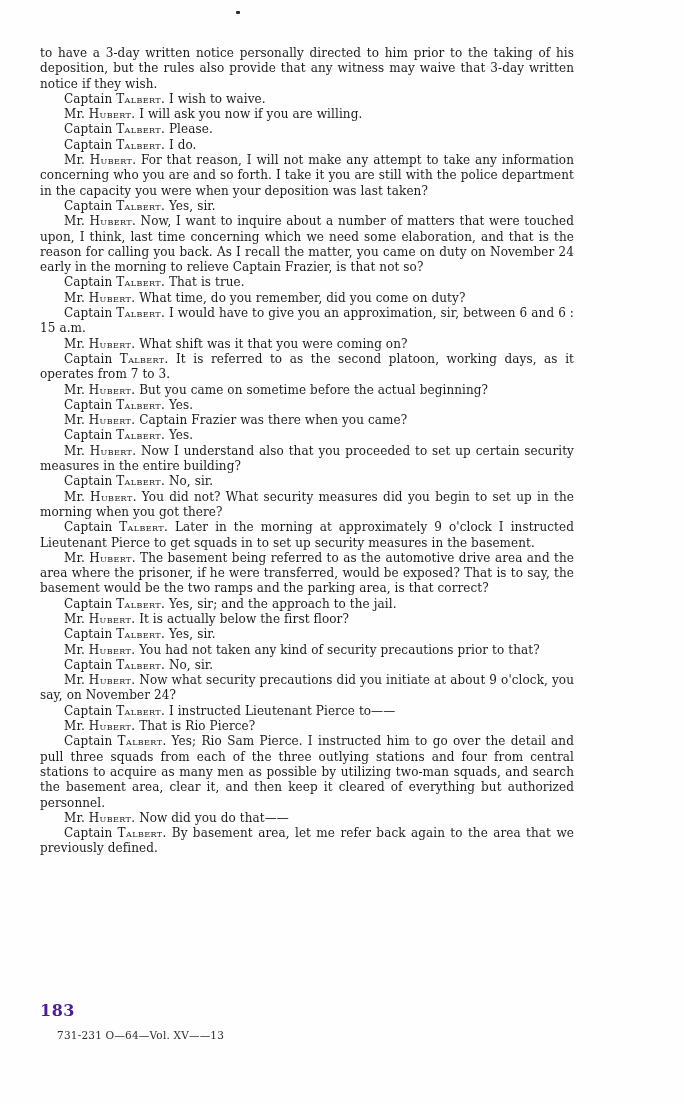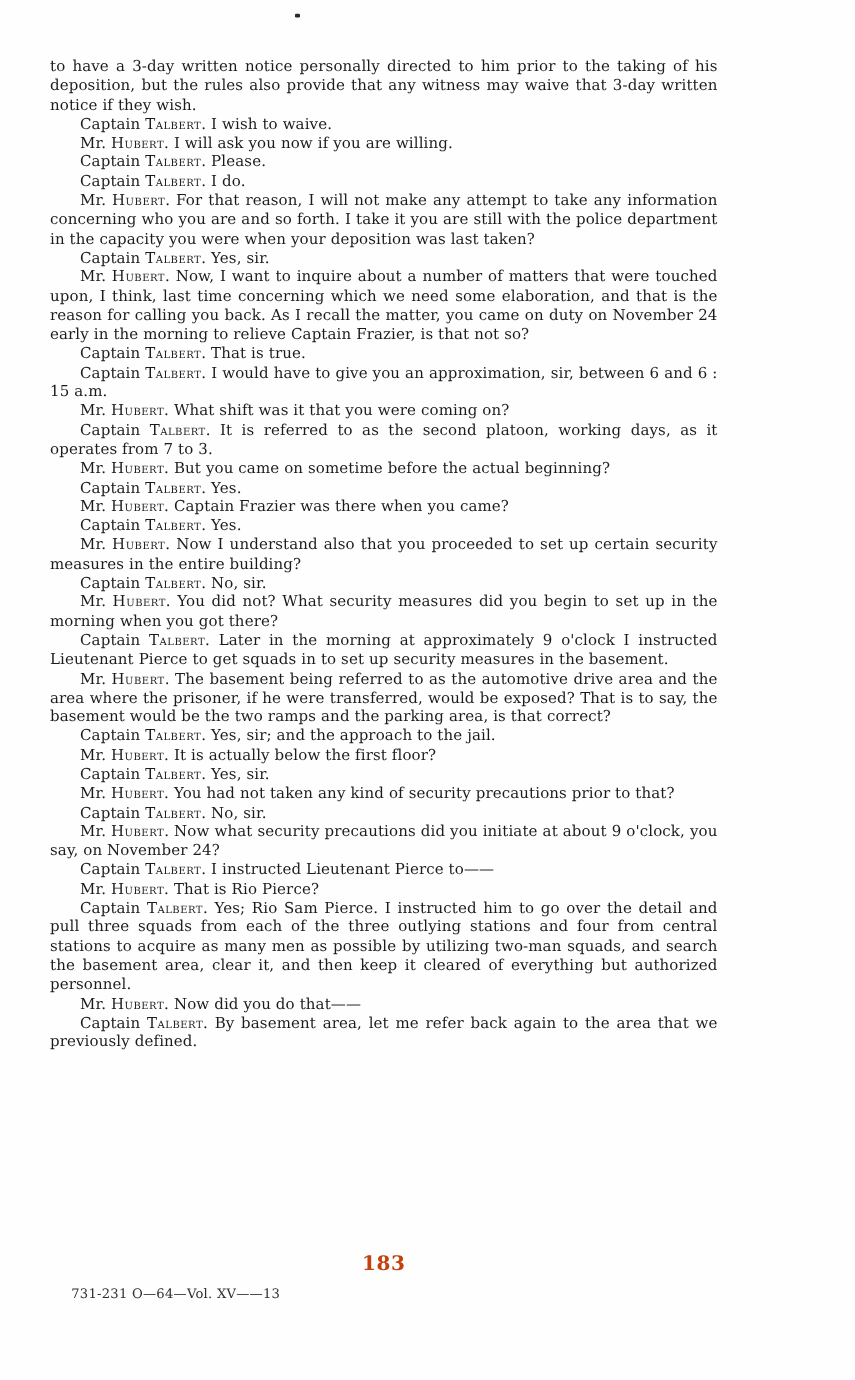--- a/index.html
+++ b/index.html
@@ -45,25 +45,25 @@
   .speaker .sc {
     font-variant: small-caps;
     letter-spacing: 0.4px;
     margin-top: 40px;
   }
   .page-number {
     position: absolute;
     top: 1001px;
     left: 40px;
     width: 534px;
-    text-align: center;
+    text-align: left;
     font-size: 16px;
     font-weight: bold;
     letter-spacing: 0.5px;
-    color: #c2410c;
+    color: #4c1d95;
   }
   .footer-note {
     position: absolute;
     top: 1029px;
     left: 57px;
     font-size: 10.5px;
     letter-spacing: 0.2px;
     color: #2e2e2e;
   }
 </style>
@@ -75,20 +75,21 @@
   <main class="text-block">
       <p class="para continuation">to have a 3-day written notice personally directed to him prior to the taking of his deposition, but the rules also provide that any witness may waive that 3-day written notice if they wish.</p>
       <p class="para"><span class="speaker">Captain <span class="sc">Talbert</span>. </span>I wish to waive.</p>
       <p class="para"><span class="speaker">Mr. <span class="sc">Hubert</span>. </span>I will ask you now if you are willing.</p>
       <p class="para"><span class="speaker">Captain <span class="sc">Talbert</span>. </span>Please.</p>
       <p class="para"><span class="speaker">Captain <span class="sc">Talbert</span>. </span>I do.</p>
       <p class="para"><span class="speaker">Mr. <span class="sc">Hubert</span>. </span>For that reason, I will not make any attempt to take any information concerning who you are and so forth.  I take it you are still with the police department in the capacity you were when your deposition was last taken?</p>
       <p class="para"><span class="speaker">Captain <span class="sc">Talbert</span>. </span>Yes, sir.</p>
       <p class="para"><span class="speaker">Mr. <span class="sc">Hubert</span>. </span>Now, I want to inquire about a number of matters that were touched upon, I think, last time concerning which we need some elaboration, and that is the reason for calling you back.  As I recall the matter, you came on duty on November 24 early in the morning to relieve Captain Frazier, is that not so?</p>
       <p class="para"><span class="speaker">Captain <span class="sc">Talbert</span>. </span>That is true.</p>
+      <p class="para"><span class="speaker">Mr. <span class="sc">Hubert</span>. </span>What time, do you remember, did you come on duty?</p>
       <p class="para"><span class="speaker">Captain <span class="sc">Talbert</span>. </span>I would have to give you an approximation, sir, between 6 and 6 : 15 a.m.</p>
       <p class="para"><span class="speaker">Mr. <span class="sc">Hubert</span>. </span>What shift was it that you were coming on?</p>
       <p class="para"><span class="speaker">Captain <span class="sc">Talbert</span>. </span>It is referred to as the second platoon, working days, as it operates from 7 to 3.</p>
       <p class="para"><span class="speaker">Mr. <span class="sc">Hubert</span>. </span>But you came on sometime before the actual beginning?</p>
       <p class="para"><span class="speaker">Captain <span class="sc">Talbert</span>. </span>Yes.</p>
       <p class="para"><span class="speaker">Mr. <span class="sc">Hubert</span>. </span>Captain Frazier was there when you came?</p>
       <p class="para"><span class="speaker">Captain <span class="sc">Talbert</span>. </span>Yes.</p>
       <p class="para"><span class="speaker">Mr. <span class="sc">Hubert</span>. </span>Now I understand also that you proceeded to set up certain security measures in the entire building?</p>
       <p class="para"><span class="speaker">Captain <span class="sc">Talbert</span>. </span>No, sir.</p>
       <p class="para"><span class="speaker">Mr. <span class="sc">Hubert</span>. </span>You did not?  What security measures did you begin to set up in the morning when you got there?</p>

